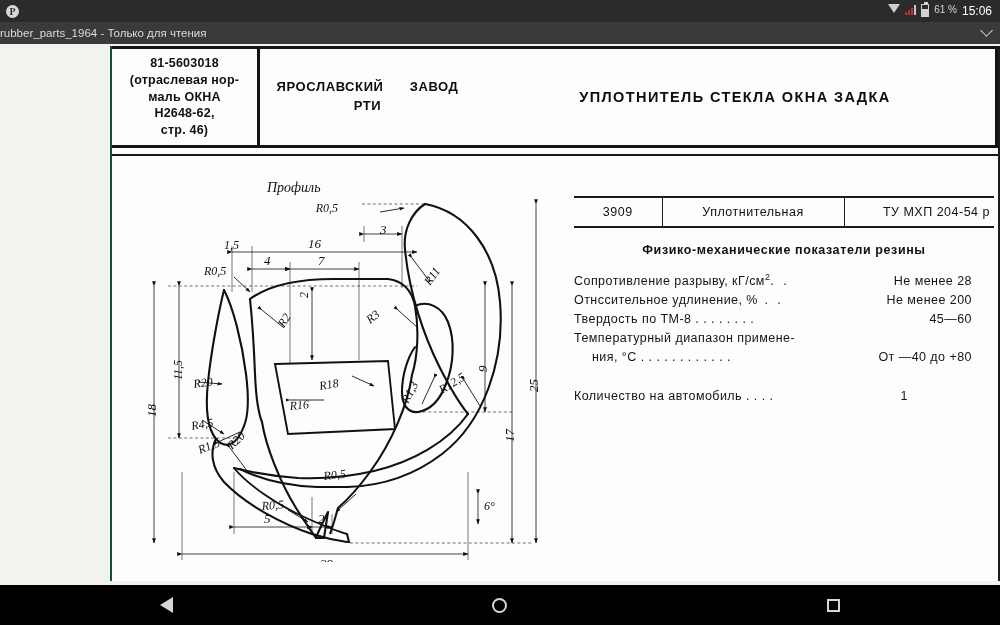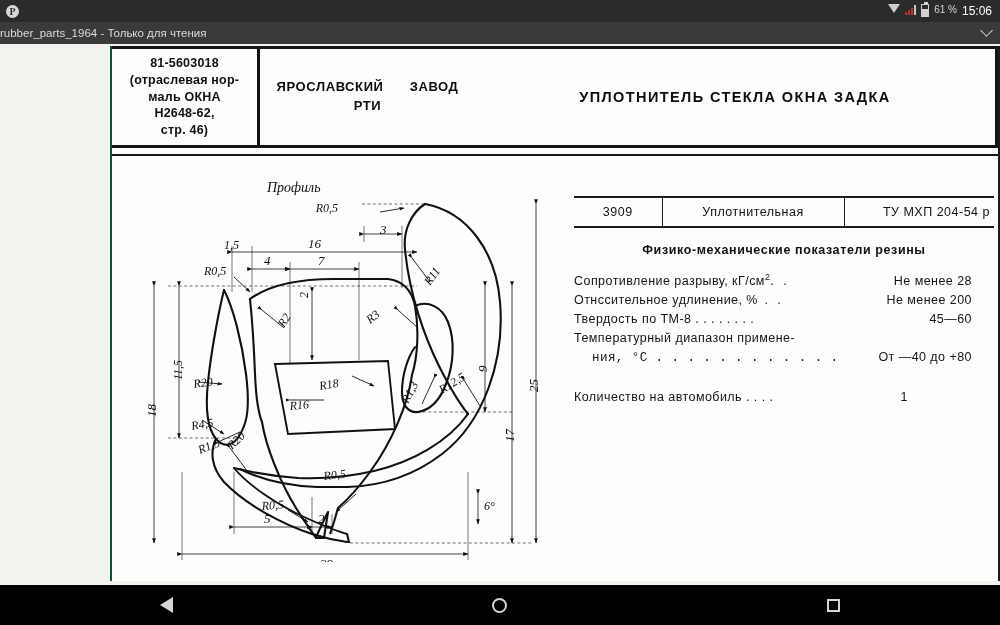--- a/index.html
+++ b/index.html
@@ -127,21 +127,21 @@
     letter-spacing: .6px; color: #111; margin: 15px 0 14px 0;
   }
   .prop-row {
     display: flex; align-items: baseline;
     font-size: 12.5px; color: #141414; letter-spacing: .45px;
     line-height: 1.52;
   }
   .prop-label { white-space: nowrap; }
   .prop-label .dots { letter-spacing: 3px; }
   .prop-val { margin-left: auto; white-space: nowrap; padding-right: 22px; }
-  .prop-cont { padding-left: 18px; font-family: Liberation Mono, monospace; }
+  .prop-cont { padding-left: 18px; }
   #qty-row { margin-top: 20px; }
   #qty-row .prop-val { padding-right: 86px; }
   sup.u { font-size: 9px; vertical-align: super; }
 
   
   #nav-bar {
     position: absolute; bottom: 0; left: 0;
     width: 1000px; height: 40px; background: #000;
     display: flex; align-items: center; justify-content: space-around;
   }

